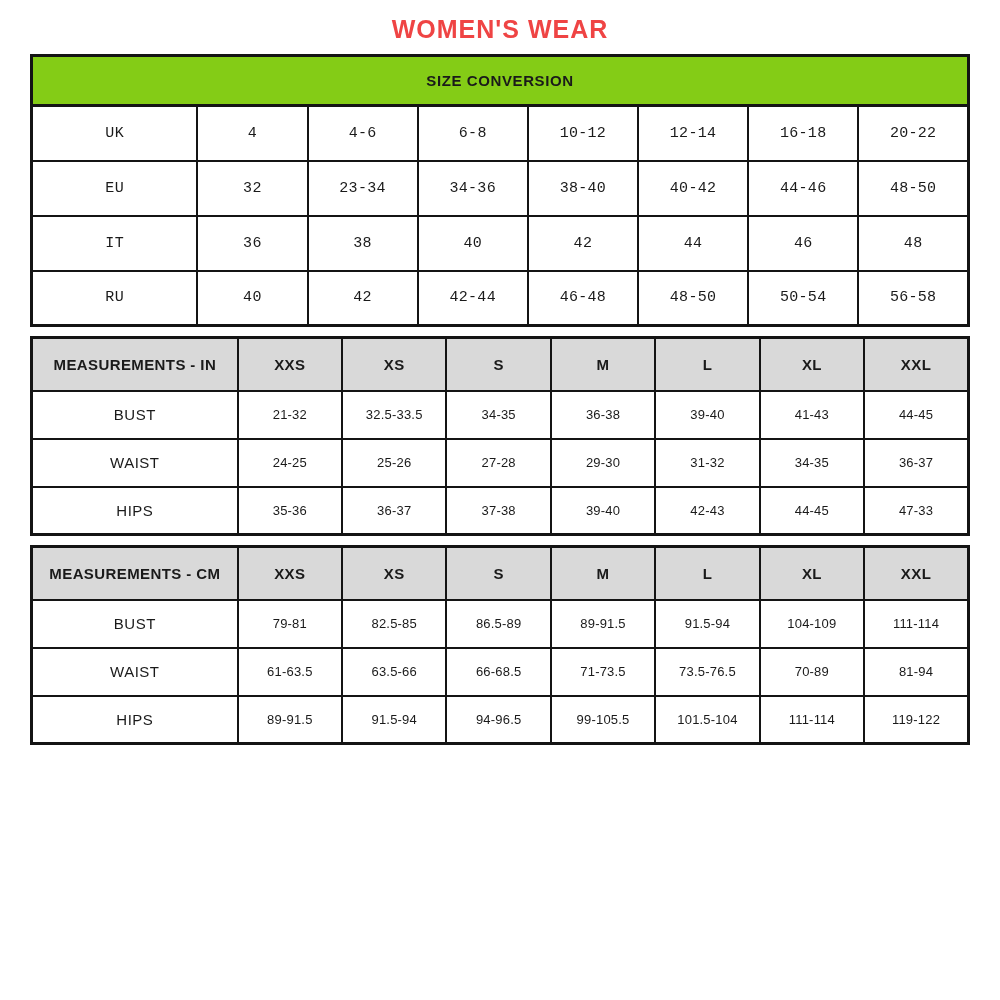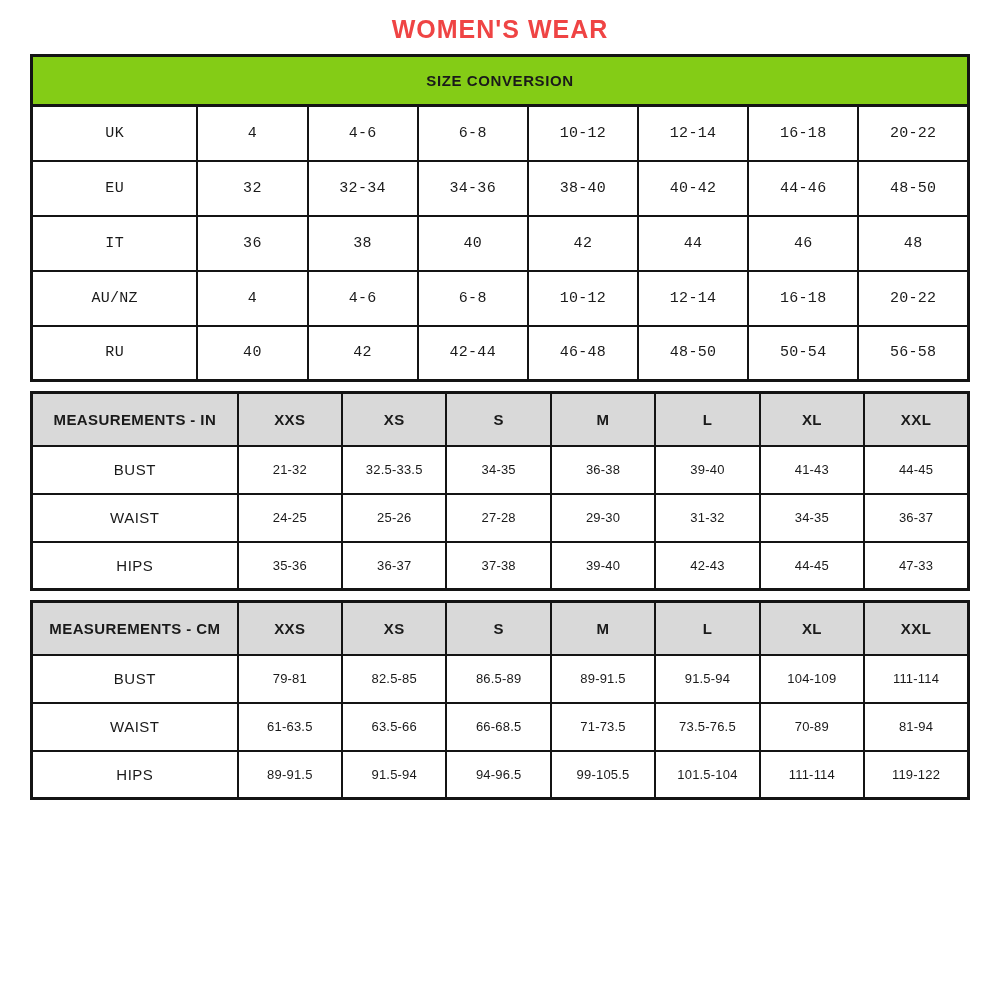--- a/index.html
+++ b/index.html
@@ -89,46 +89,36 @@
           <td>4-6</td>
           <td>6-8</td>
           <td>10-12</td>
           <td>12-14</td>
           <td>16-18</td>
           <td>20-22</td>
         </tr>
         <tr>
           <td class="rowlabel">EU</td>
           <td>32</td>
-          <td>32-34</td>
+          <td>23-34</td>
           <td>34-36</td>
           <td>38-40</td>
           <td>40-42</td>
           <td>44-46</td>
           <td>48-50</td>
         </tr>
         <tr>
           <td class="rowlabel">IT</td>
           <td>36</td>
           <td>38</td>
           <td>40</td>
           <td>42</td>
           <td>44</td>
           <td>46</td>
           <td>48</td>
-        </tr>
-        <tr>
-          <td class="rowlabel">AU/NZ</td>
-          <td>4</td>
-          <td>4-6</td>
-          <td>6-8</td>
-          <td>10-12</td>
-          <td>12-14</td>
-          <td>16-18</td>
-          <td>20-22</td>
         </tr>
         <tr>
           <td class="rowlabel">RU</td>
           <td>40</td>
           <td>42</td>
           <td>42-44</td>
           <td>46-48</td>
           <td>48-50</td>
           <td>50-54</td>
           <td>56-58</td>

